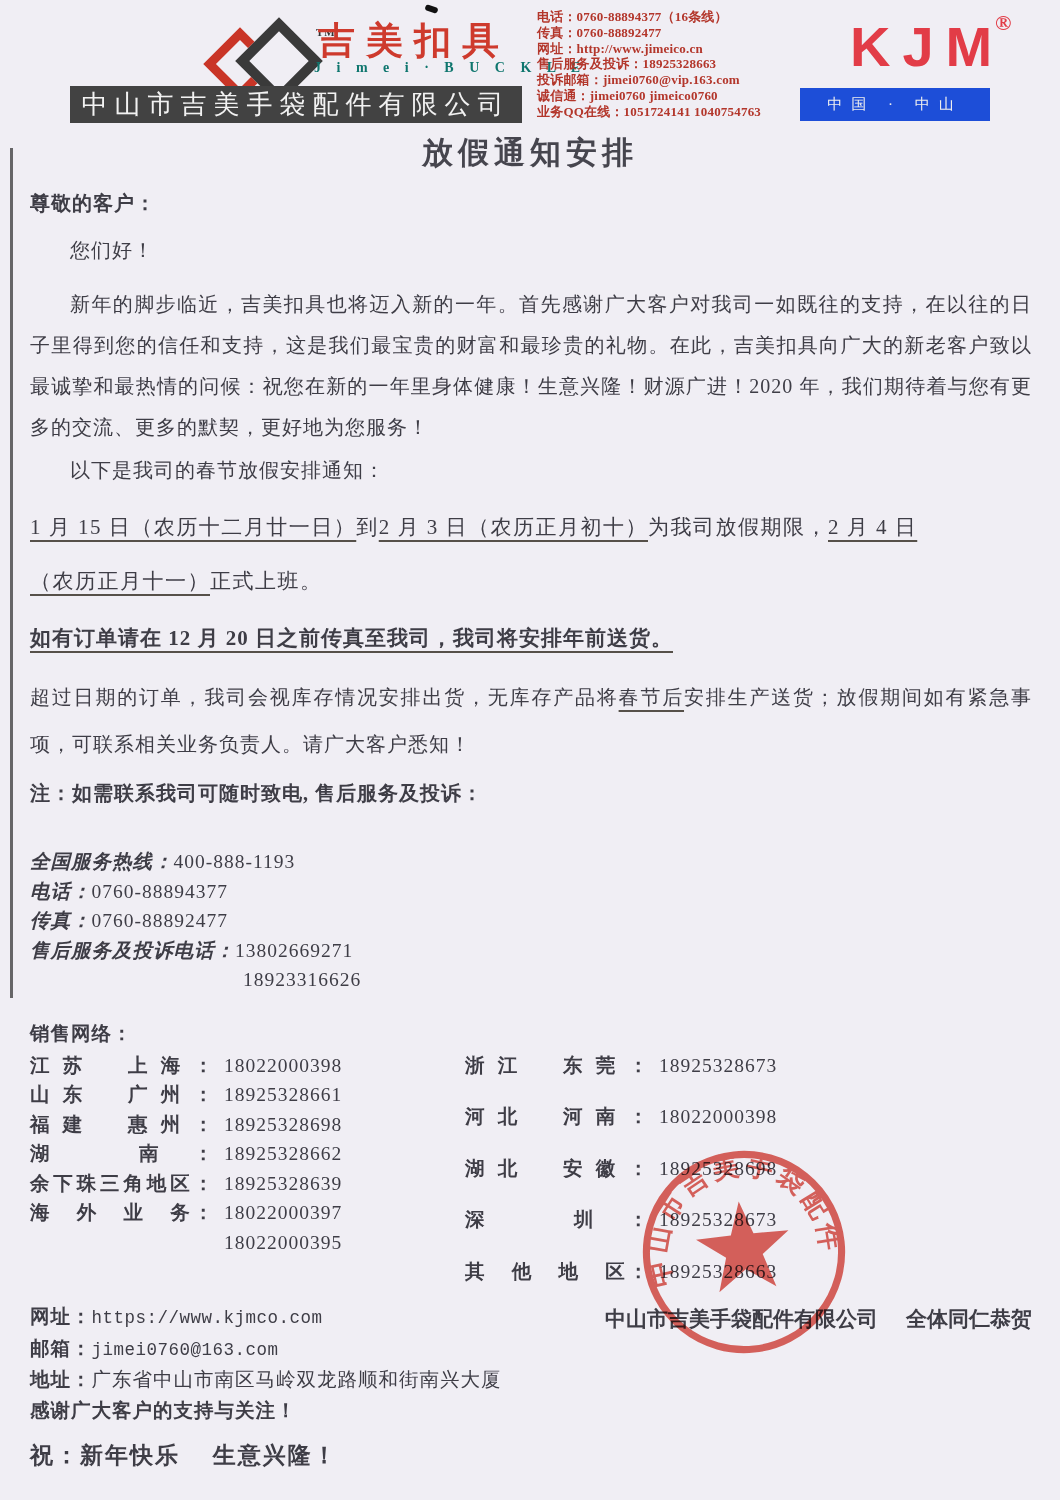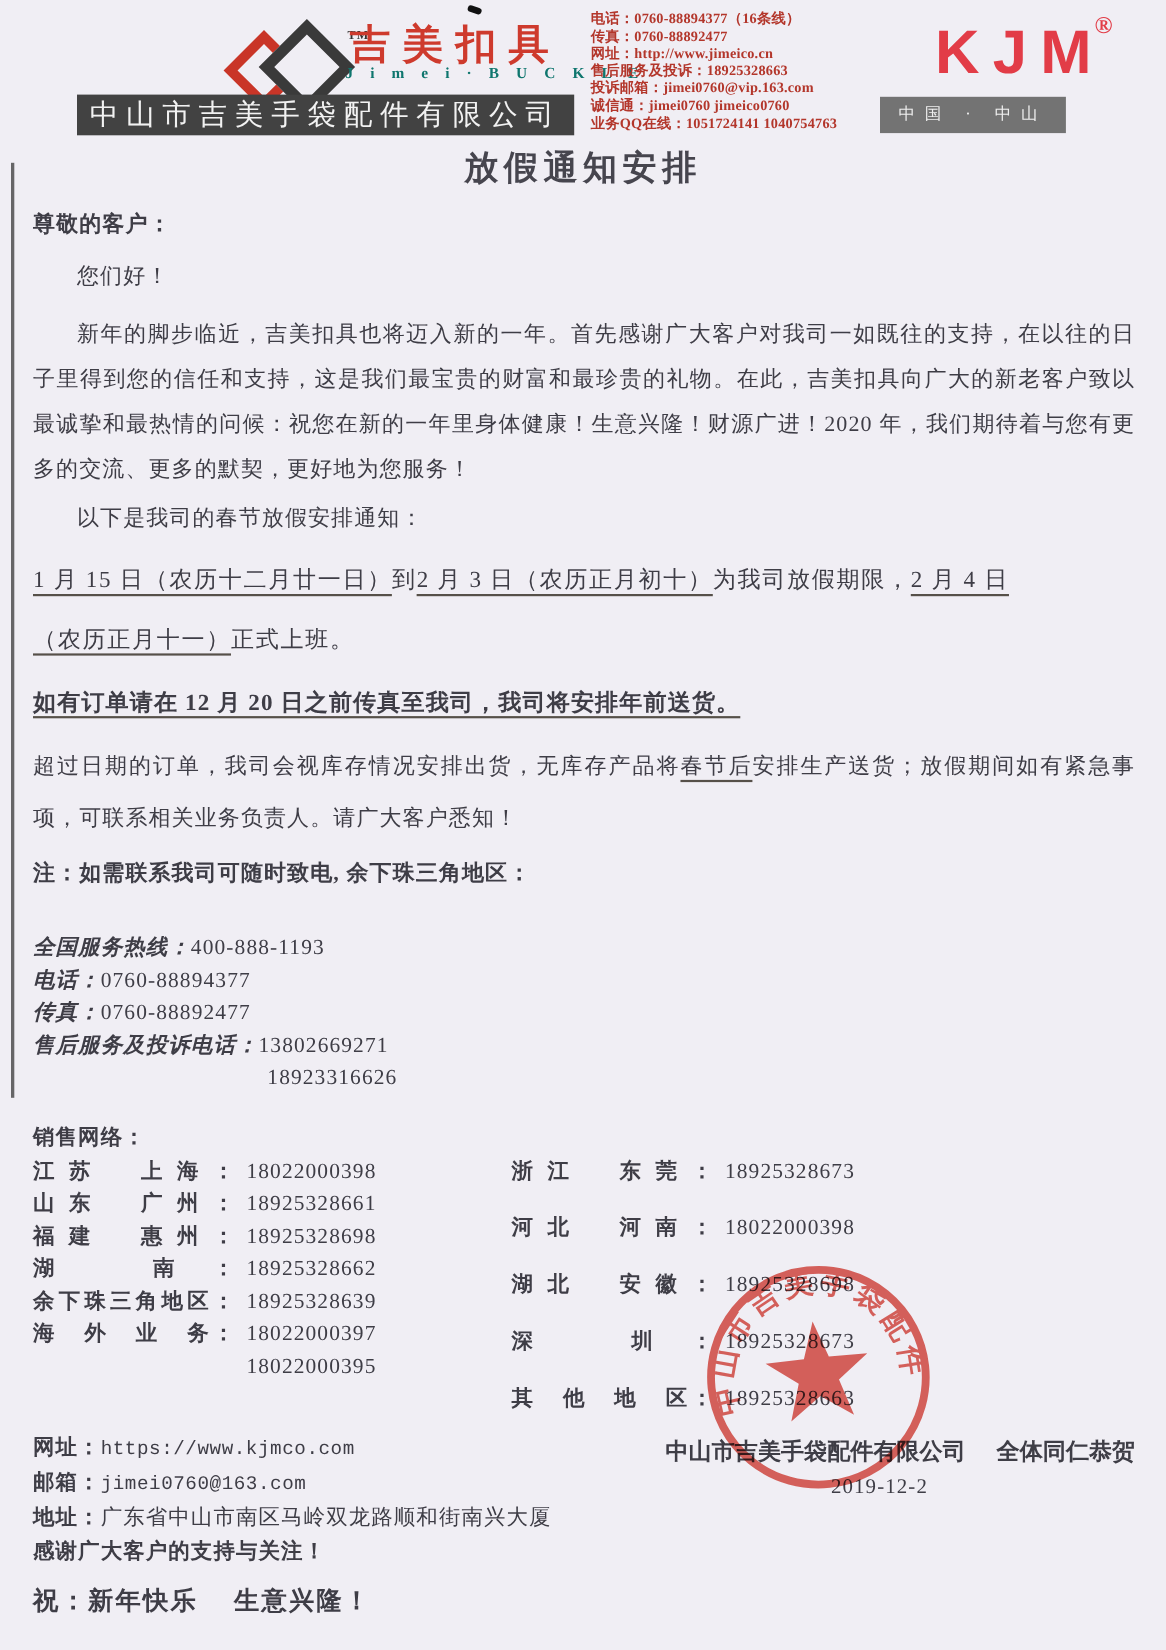--- a/index.html
+++ b/index.html
@@ -20,21 +20,21 @@
   .tm{position:absolute;left:112px;top:4px;font-size:11px;font-weight:bold;color:#333;letter-spacing:1px;}
   .brand-cn{position:absolute;left:318px;top:16px;font-size:37px;font-weight:bold;color:#ce3a2d;letter-spacing:11px;white-space:nowrap;text-align:right;}
   .brand-en{position:absolute;left:314px;top:60px;font-size:14px;font-weight:bold;color:#0f766e;letter-spacing:6px;white-space:nowrap;}
   .company-bar{position:absolute;left:70px;top:86px;width:452px;height:37px;background:#424242;
     color:#f2f2f2;font-size:26px;letter-spacing:7px;text-align:center;line-height:37px;white-space:nowrap;}
   .contact-block{position:absolute;left:537px;top:9px;width:270px;
     color:#b3362b;font-size:13px;font-weight:bold;line-height:15.8px;letter-spacing:.2px;white-space:nowrap;}
   .kjm-word{position:absolute;left:850px;top:14px;font-size:56px;font-weight:bold;color:#e23c47;letter-spacing:12px;
     font-family:"Liberation Sans",sans-serif;}
   .kjm-reg{position:absolute;left:995px;top:10px;font-size:22px;color:#e23c47;font-weight:bold;}
-  .kjm-bar{position:absolute;left:800px;top:88px;width:169px;height:33px;background:#737373;
+  .kjm-bar{position:absolute;left:800px;top:88px;width:190px;height:33px;background:#1d4ed8;
     color:#eee;font-size:15px;letter-spacing:9px;text-align:center;line-height:33px;}
   
   .doc-title{position:absolute;left:0;top:132px;width:1060px;text-align:center;
     font-size:31px;font-weight:bold;color:#46454e;letter-spacing:5px;}
   .body-wrap{position:absolute;left:30px;top:190px;width:1002px;font-size:20px;letter-spacing:1px;}
   .salutation{font-weight:600;}
   .greeting{margin-top:20px;text-indent:2em;}
   .para-intro{margin-top:20px;text-indent:2em;line-height:41px;text-align:justify;}
   .notice-lead{margin-top:9px;text-indent:2em;}
   .holiday{margin-top:16px;font-size:21px;line-height:54px;letter-spacing:1.5px;}
@@ -107,21 +107,21 @@
       <span class="u">1 月 15 日（农历十二月廿一日）</span><span>到</span><span class="u">2 月 3 日（农历正月初十）</span><span>为我司放假期限，</span><span class="u">2 月 4 日</span><br>
       <span class="u">（农历正月十一）</span><span>正式上班。</span>
     </div>
 
     <div class="order-line u">如有订单请在 12 月 20 日之前传真至我司，我司将安排年前送货。</div>
 
     <div class="overdue">
       <span>超过日期的订单，我司会视库存情况安排出货，无库存产品将</span><span class="u">春节后</span><span>安排生产送货；放假期间如有紧急事项，可联系相关业务负责人。请广大客户悉知！</span>
     </div>
 
-    <div class="note-line">注：如需联系我司可随时致电, 余下珠三角地区：</div>
+    <div class="note-line">注：如需联系我司可随时致电, 售后服务及投诉：</div>
 
     <div class="hotlines">
       <div><span class="lbl">全国服务热线：</span><span>400-888-1193</span></div>
       <div><span class="lbl">电话：</span><span>0760-88894377</span></div>
       <div><span class="lbl">传真：</span><span>0760-88892477</span></div>
       <div><span class="lbl">售后服务及投诉电话：</span><span>13802669271</span></div>
       <div class="indent2"><span>18923316626</span></div>
     </div>
 
     <div class="net-head">销售网络：</div>
@@ -185,21 +185,20 @@
       <div><span class="lbl">邮箱：</span><span class="mono">jimei0760@163.com</span></div>
       <div><span class="lbl">地址：</span><span>广东省中山市南区马岭双龙路顺和街南兴大厦</span></div>
       <div class="lbl">感谢广大客户的支持与关注！</div>
     </div>
 
     <div class="wish">祝：新年快乐　 生意兴隆！</div>
   </div>
 
   <div class="signature">
     <span>中山市吉美手袋配件有限公司</span><span class="sig-gap"></span><span>全体同仁恭贺</span>
-    <div class="sig-date">2019-12-2</div>
   </div>
 
   <svg class="stamp" viewBox="0 0 240 240">
     <circle cx="120" cy="120" r="96" fill="none" stroke="#dd5148" stroke-width="7"></circle>
     <polygon fill="#dd5148" points="120,70 131.2,102.6 165.7,103.2 138.1,123.9 148.2,156.8 120,137 91.8,156.8 101.9,123.9 74.3,103.2 108.8,102.6"></polygon>
     <path id="seal-arc" fill="none" d="M 48.6,146 A 76,76 0 1 1 191.4,146"></path>
     <text font-size="26" font-weight="bold" fill="#dd5148" letter-spacing="4.5" font-family="Liberation Serif, DejaVu Serif, serif">
       <textPath href="#seal-arc" startOffset="2">中山市吉美手袋配件有限公司</textPath>
     </text>
   </svg>

